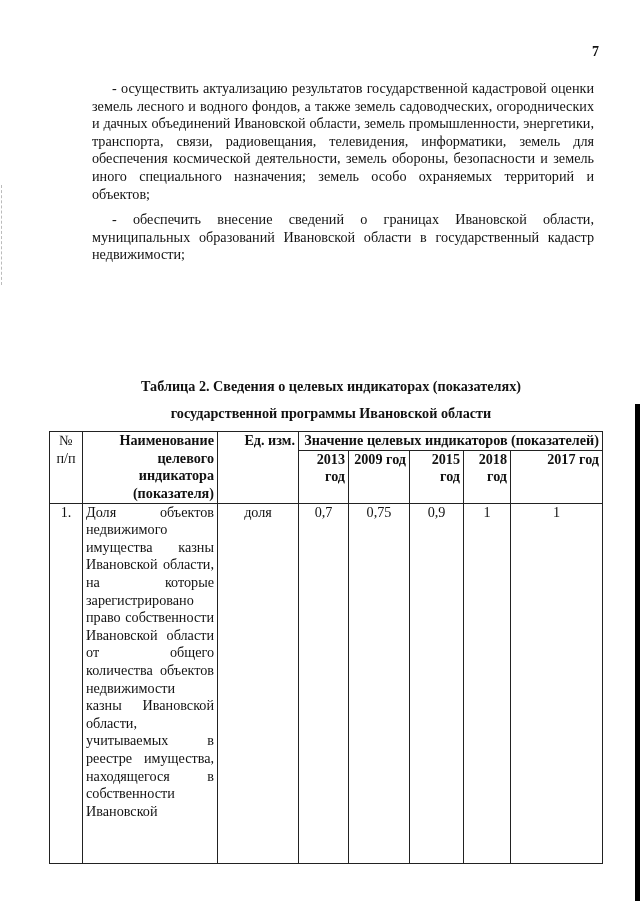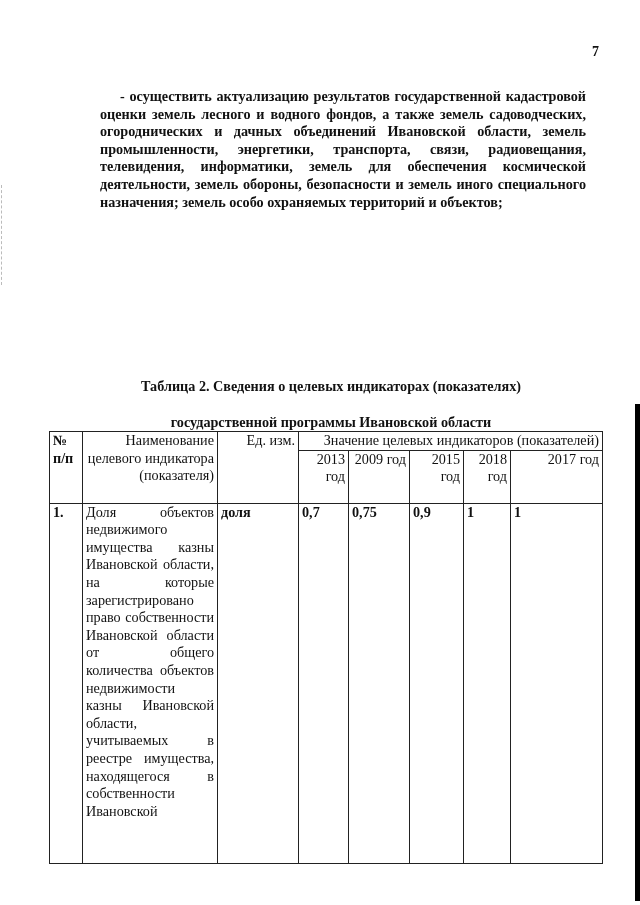--- a/index.html
+++ b/index.html
@@ -7,52 +7,53 @@
     width: 640px; height: 905px; background: #ffffff; position: relative; overflow: hidden;
     font-family: "Liberation Serif", "DejaVu Serif", serif; color: #111;
   }
   .page-num {
     position: absolute; top: 44px; left: 592px; font-weight: bold; font-size: 14px;
   }
   .body-text {
     position: absolute; left: 84px; top: 72px; width: 518px;
     font-size: 14.2px; line-height: 17.6px;
   }
-  .body-text p { margin: 16px; text-align: justify; text-indent: 20px; font-weight: bold; }
+  .body-text p { margin: 8px; text-align: justify; text-indent: 20px; }
   .caption {
     position: absolute; left: 72px; width: 518px; text-align: center;
     font-weight: bold; font-size: 14.2px;
   }
   .cap1 { top: 378px; }
-  .cap2 { top: 405px; margin-top: 9px; }
+  .cap2 { top: 405px; }
   table.ind {
     position: absolute; left: 49px; top: 431px; border-collapse: collapse;
     font-size: 14.2px; line-height: 17.6px; table-layout: fixed;
   }
   table.ind td {
     border: 1px solid #222; vertical-align: top; padding: 0 3px;
   }
-  .r { text-align: right; }
-  .c { text-align: left; font-weight: bold; }
+  .r { text-align: right; font-weight: bold; }
+  .c { text-align: center; }
   .j { text-align: justify; margin-top: 8px; }
   .edge-bar {
     position: absolute; left: 635px; top: 404px; width: 5px; height: 497px; background: #000;
   }
   .left-ticks {
     position: absolute; left: 1px; top: 185px; width: 1px; height: 100px;
     border-left: 1px dashed #bbb;
   }
 </style>
 </head>
 <body>
 
 <div class="page-num">7</div>
 
 <div class="body-text">
   <p>- осуществить актуализацию результатов государственной кадастровой оценки земель лесного и водного фондов, а также земель садоводческих, огороднических и дачных объединений Ивановской области, земель промышленности, энергетики, транспорта, связи, радиовещания, телевидения, информатики, земель для обеспечения космической деятельности, земель обороны, безопасности и земель иного специального назначения; земель особо охраняемых территорий и объектов;</p>
+  <p>- обеспечить внесение сведений о границах Ивановской области, муниципальных образований Ивановской области в государственный кадастр недвижимости;</p>
 </div>
 
 <div class="caption cap1">Таблица 2. Сведения о целевых индикаторах (показателях)</div>
 <div class="caption cap2">государственной программы Ивановской области</div>
 
 <table class="ind">
   <colgroup>
     <col style="width:33px">
     <col style="width:135px">
     <col style="width:81px">

